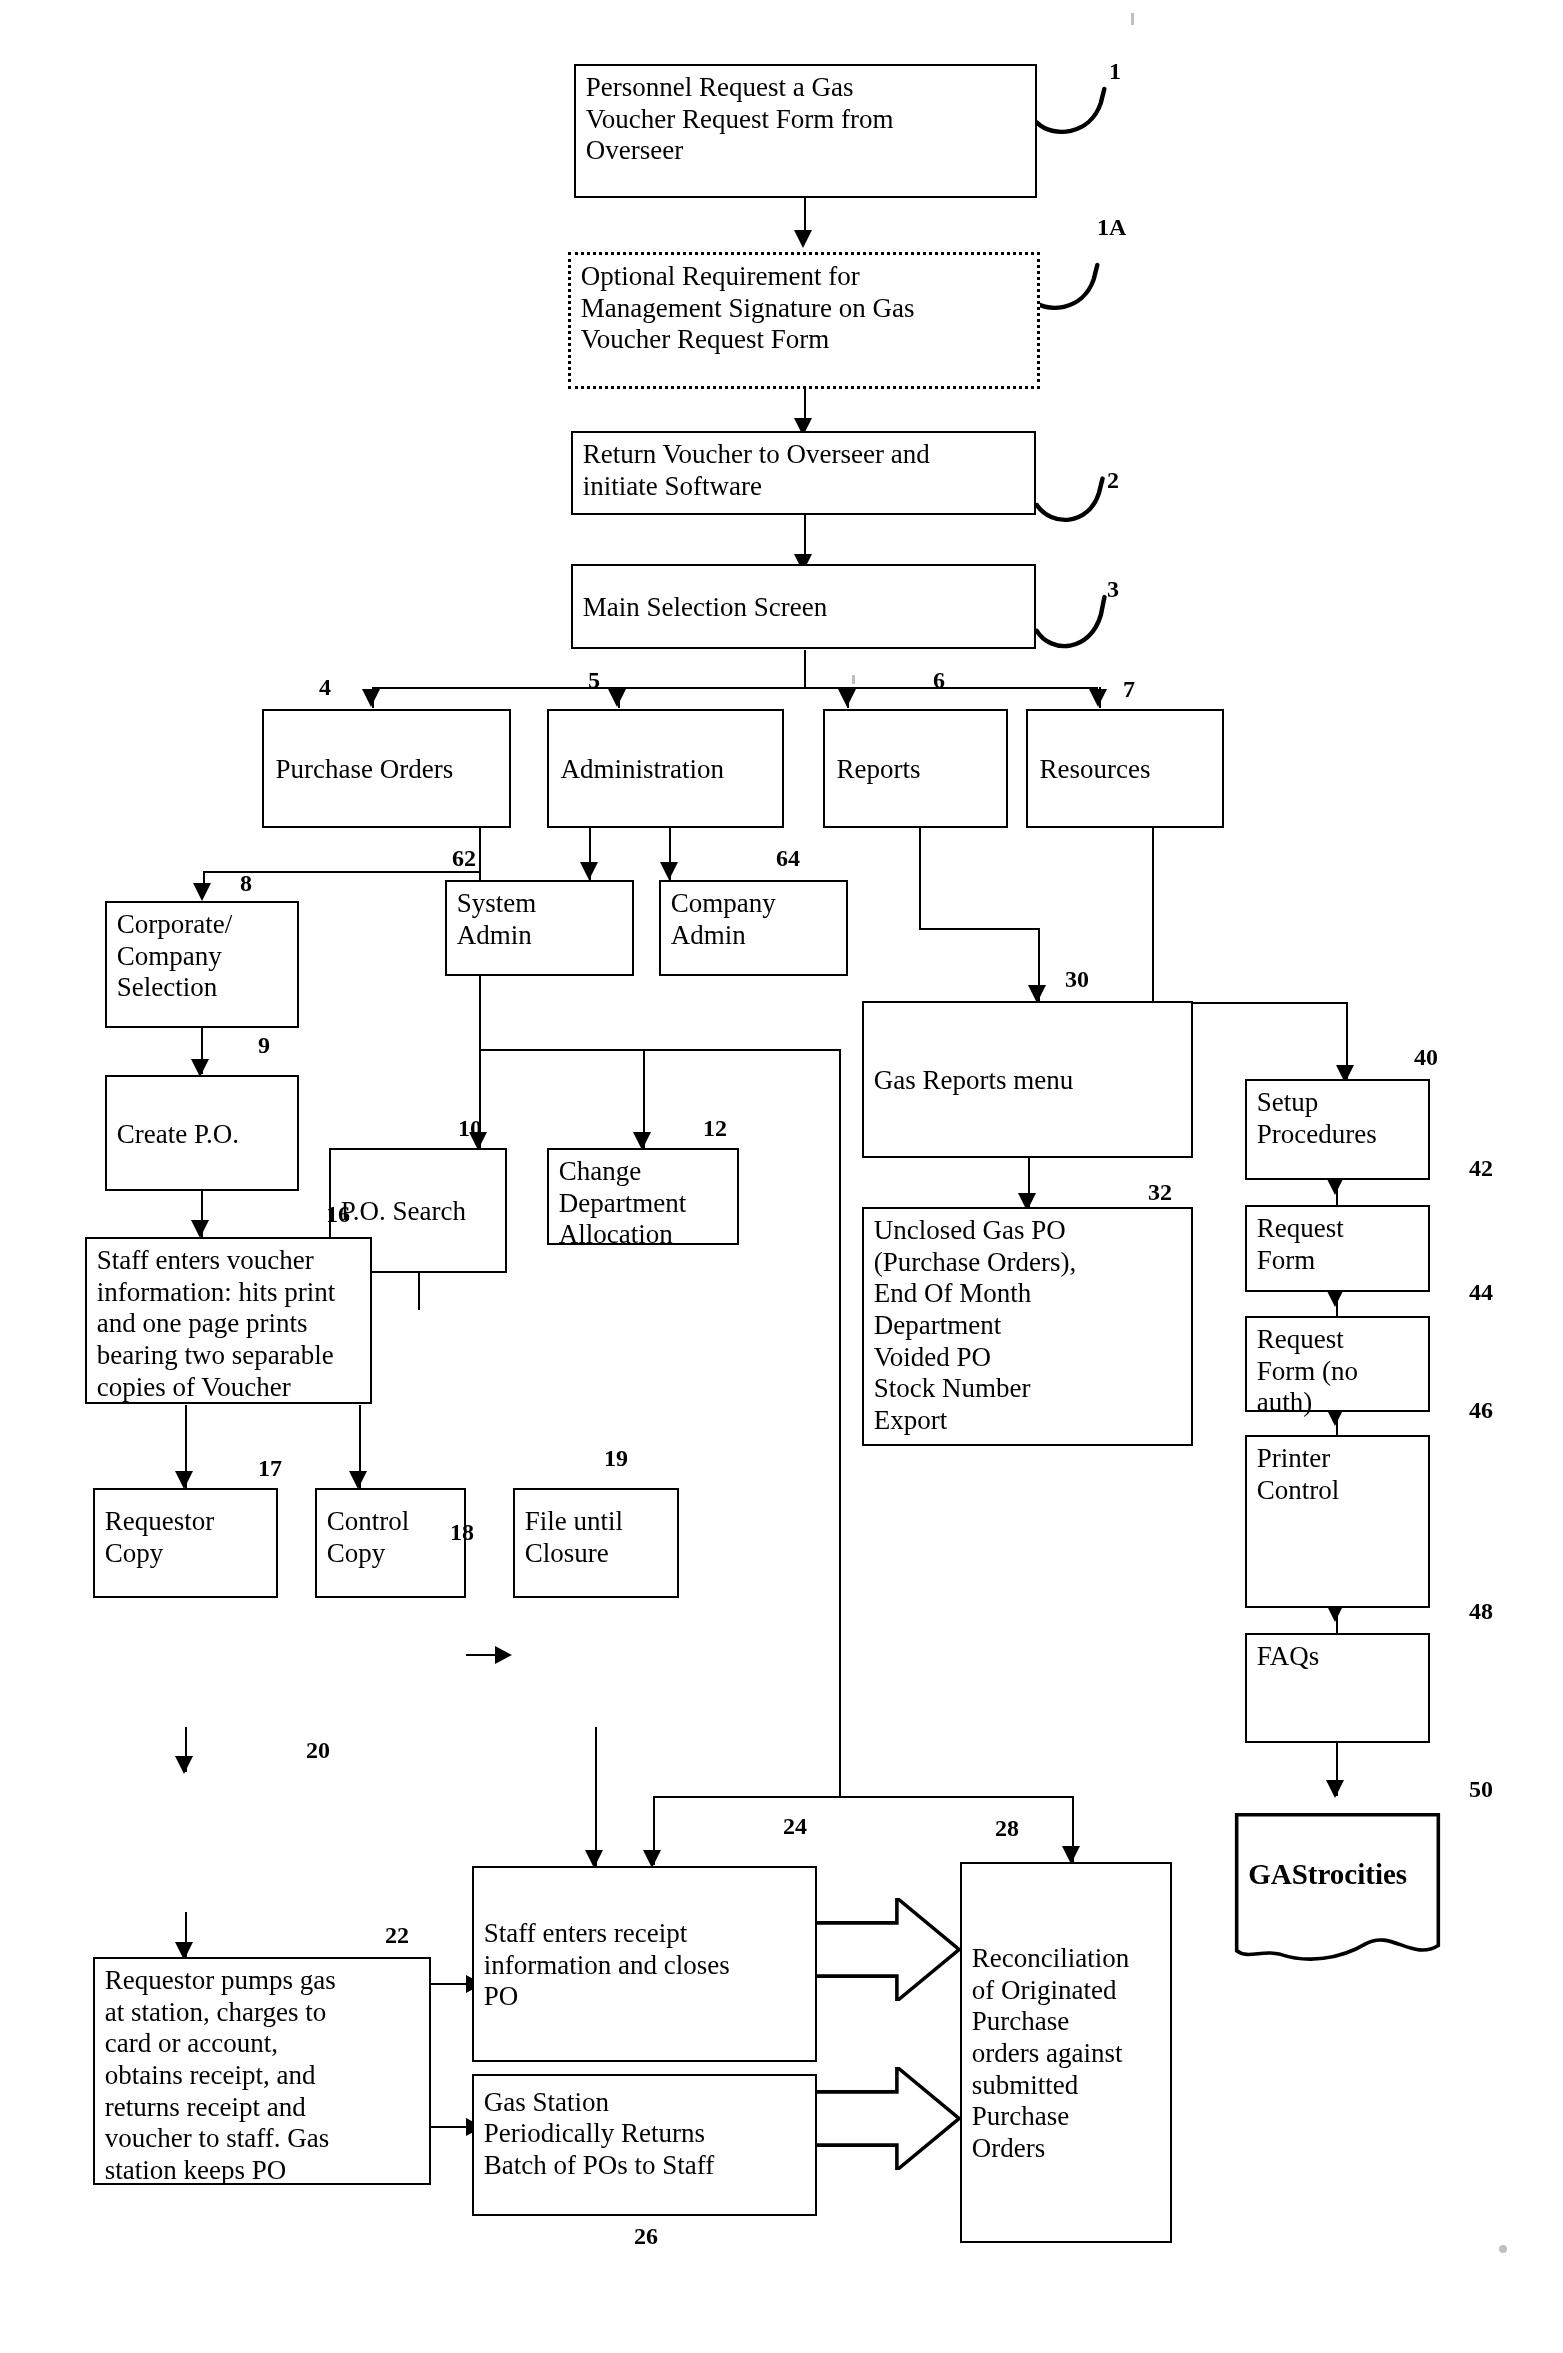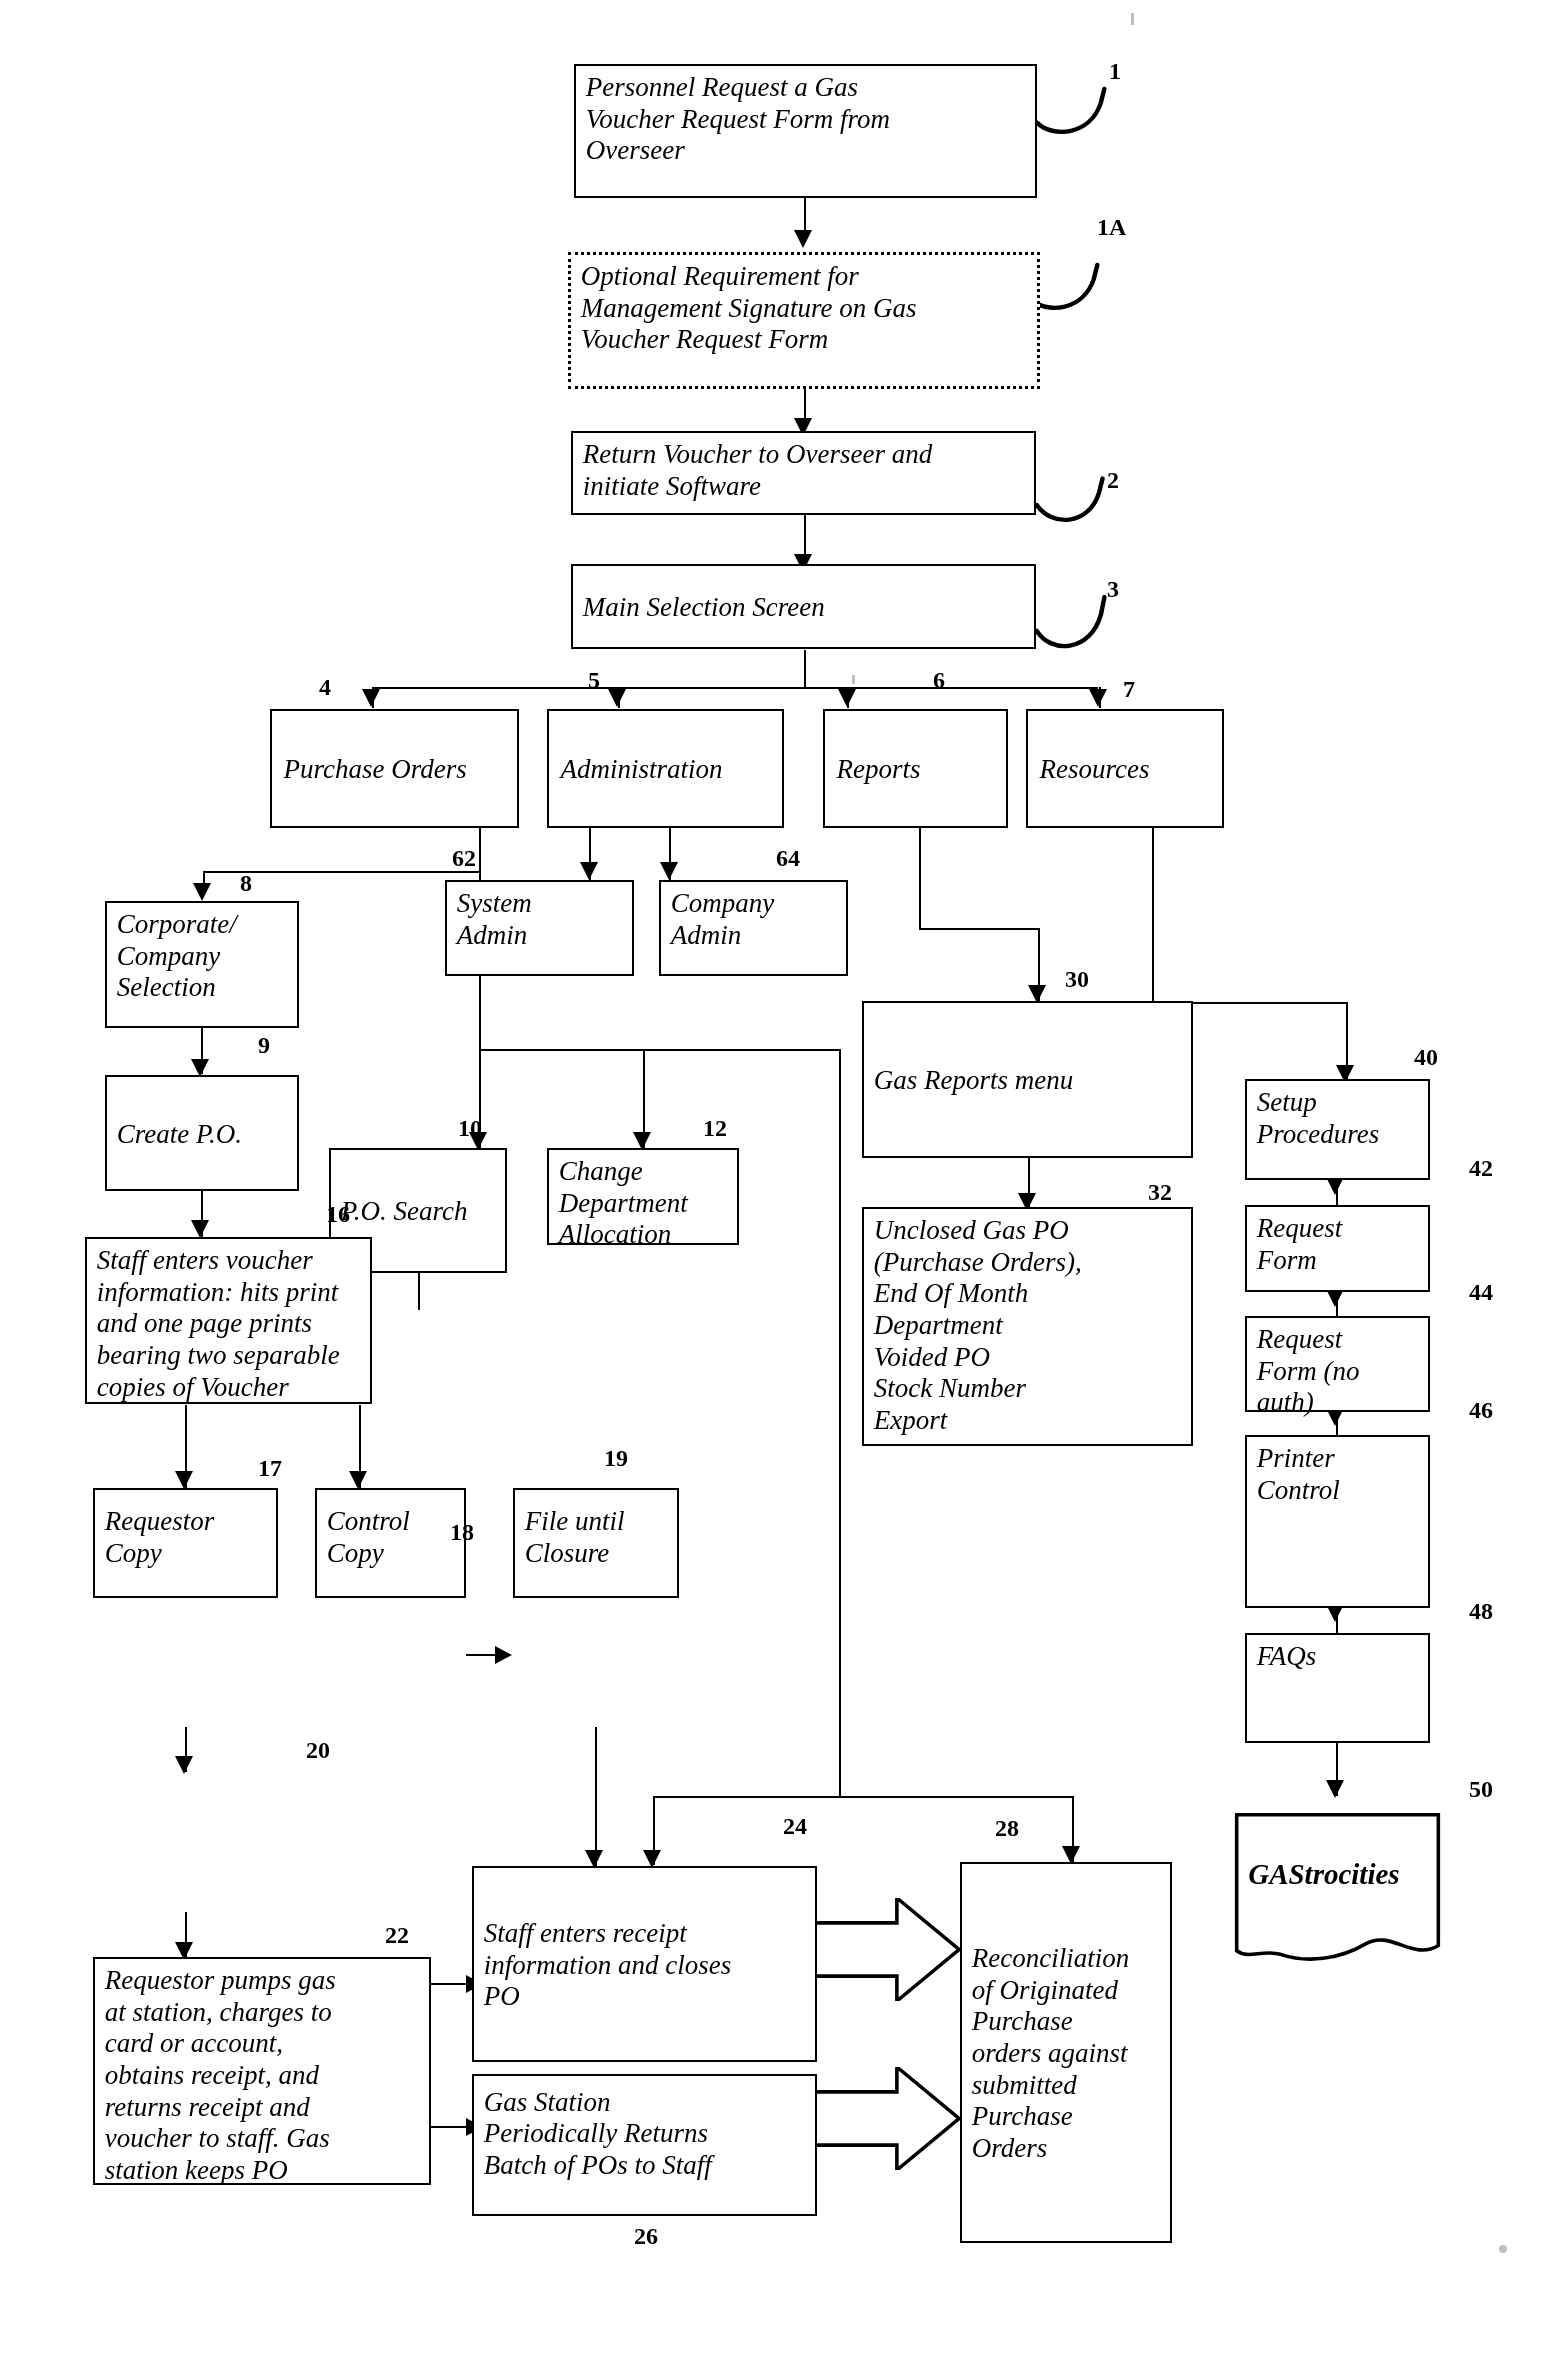--- a/index.html
+++ b/index.html
@@ -24,21 +24,20 @@
     position: absolute;
     box-sizing: border-box;
     border: 2.7px solid #000;
     background: #fff;
     color: #000;
     font-size: 27px;
     line-height: 1.17;
     padding: 6.2px 8px 3.6px 9.8px;
     overflow: visible;
     white-space: pre-line;
-    font-style: italic;
   }
   .node.dotted {
     border-style: dotted;
     border-width: 3.6px;
   }
   .node.center {
     display: flex;
     align-items: center;
   }
   .node.middle-left {
@@ -276,21 +275,21 @@
 Voucher Request Form</div>
   <div class="numeral" style="left:1097px;top:215px;">1A</div>
 
   <div class="node" style="left:571px;top:431px;width:465px;height:84px;">Return Voucher to Overseer and
 initiate Software</div>
   <div class="numeral" style="left:1107px;top:468px;">2</div>
 
   <div class="node center" style="left:571px;top:564px;width:465px;height:85px;">Main Selection Screen</div>
   <div class="numeral" style="left:1107px;top:577px;">3</div>
 
-  <div class="node center" style="left:270px;top:709px;width:249px;height:119px;padding-left:11.6px;">Purchase Orders</div>
+  <div class="node center" style="left:262px;top:709px;width:249px;height:119px;padding-left:11.6px;">Purchase Orders</div>
   <div class="numeral" style="left:319px;top:675px;">4</div>
 
   <div class="node center" style="left:547px;top:709px;width:237px;height:119px;padding-left:11.6px;">Administration</div>
   <div class="numeral" style="left:588px;top:668px;">5</div>
 
   <div class="node center" style="left:823px;top:709px;width:185px;height:119px;padding-left:11.6px;">Reports</div>
   <div class="numeral" style="left:933px;top:668px;">6</div>
 
   <div class="node center" style="left:1026px;top:709px;width:198px;height:119px;padding-left:11.6px;">Resources</div>
   <div class="numeral" style="left:1123px;top:677px;">7</div>

